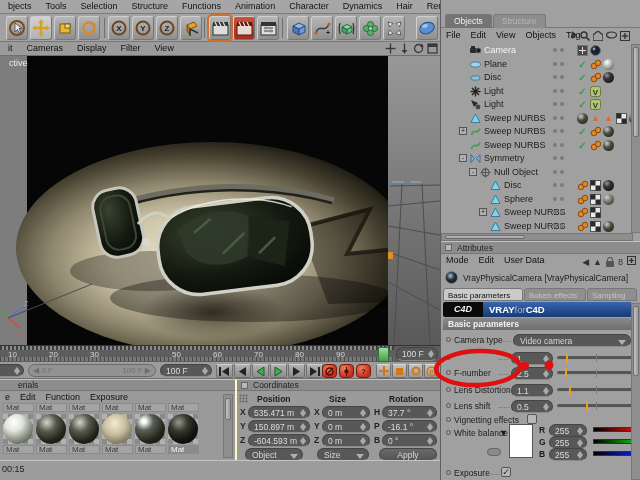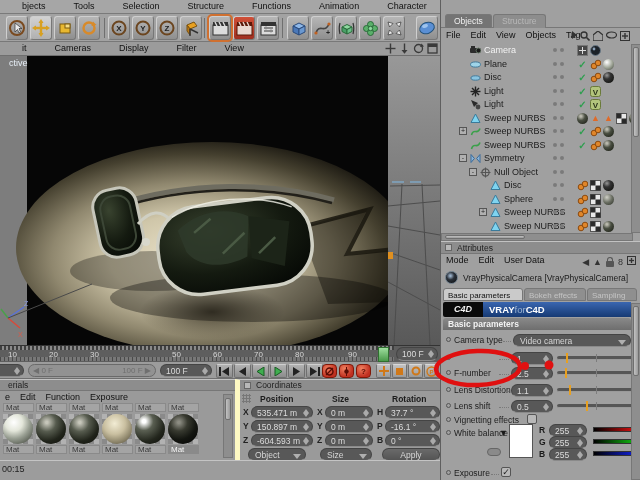--- a/index.html
+++ b/index.html
@@ -2,21 +2,21 @@
 <html><head>
 <meta charset="utf-8">
 <style>
   * { box-sizing: border-box; margin: 0; padding: 0; }
   html,body { width:640px; height:480px; overflow:hidden; }
   body { font-family:"Liberation Sans", sans-serif; font-size:9px; background:#9c9c9c; color:#1a1a1a; position:relative; }
   #app { position:absolute; inset:0; width:640px; height:480px; }
 
   
   #menubar { position:absolute; left:0; top:0; width:640px; height:14px; background:#a6a6a6; border-bottom:1px solid #7a7a7a; white-space:nowrap; overflow:hidden; }
-  .menu-item { display:inline-block; padding:1px 6px 0 22px; font-size:9px; color:#111; }
+  .menu-item { display:inline-block; padding:1px 6px 0 8px; font-size:9px; color:#111; }
   #win-icon { position:absolute; right:18px; top:3px; width:9px; height:8px; border:1px solid #555; background:
      repeating-linear-gradient(90deg,#666 0 2px,#bbb 2px 4px); }
 
   
   #toolbar { position:absolute; left:0; top:14px; width:455px; height:28px; background:#a2a2a2; border-bottom:1px solid #787878; }
   .tbar-btn { position:absolute; top:2px; width:22px; height:24px; border-radius:3px; background:linear-gradient(#b6b6b6,#8f8f8f);
      border:1px solid #777; border-top-color:#cfcfcf; border-left-color:#cfcfcf; display:flex; align-items:center; justify-content:center; }
   .tbar-btn.active { background:linear-gradient(#d2d2d2,#b0b0b0); }
   .tbar-btn.hl { outline:2px solid #d07030; }
   .tbar-btn.redbg { background:linear-gradient(#d05038,#a03020); }
@@ -60,39 +60,39 @@
   #tr-cur { position:absolute; left:160px; top:2px; width:52px; }
   .tbtn { width:17px; height:14px; background:linear-gradient(#b2b2b2,#8c8c8c); border:1px solid #6f6f6f; border-top-color:#cfcfcf; border-radius:2px; display:flex; align-items:center; justify-content:center; }
   #tr-play { position:absolute; left:216px; top:2px; display:flex; gap:1px; }
   #tr-rec { position:absolute; left:322px; top:2px; display:flex; gap:2px; }
   .rbtn { width:15px; height:14px; border-radius:4px; background:radial-gradient(circle at 35% 30%,#f08060,#c03020 70%); border:1px solid #801808; display:flex; align-items:center; justify-content:center; color:#5a0c04; font-size:8px; font-weight:bold; }
   #tr-keys { position:absolute; left:376px; top:2px; display:flex; gap:1px; }
   .kbtn { width:15px; height:14px; background:linear-gradient(#c2c2c2,#9a9a9a); border:1px solid #6f6f6f; border-top-color:#d8d8d8; border-radius:2px; display:flex; align-items:center; justify-content:center; color:#d07818; font-size:9px; font-weight:bold; }
 
   
   #materials { position:absolute; left:0; top:379px; width:235px; height:81px; background:#9a9a9a; border-top:1px solid #c2c2c2; }
-  #mat-header { position:absolute; left:0; top:0; width:235px; height:11px; background:#8d8d8d; border-bottom:1px solid #777; padding-left:8px; font-size:8.5px; color:#222; }
+  #mat-header { position:absolute; left:0; top:0; width:235px; height:11px; background:#8d8d8d; border-bottom:1px solid #777; padding-left:18px; font-size:8.5px; color:#222; }
   #mat-menu { position:absolute; left:0; top:11px; width:235px; height:12px; }
   #mat-cells { position:absolute; left:0; top:23px; width:222px; height:58px; overflow:hidden; }
   .mat-label { position:absolute; width:31px; height:9px; background:#a4a4a4; border:1px solid #8a8a8a; font-size:8px; color:#3a3a3a; padding-left:2px; line-height:8px; overflow:hidden; }
   .mat-label.sel { color:#f4f4f4; background:#8a8a8a; }
   .checkerbg { position:absolute; width:30px; height:30px;
       background-image:linear-gradient(45deg,#8a8a8a 25%,transparent 25%,transparent 75%,#8a8a8a 75%),linear-gradient(45deg,#8a8a8a 25%,#b2b2b2 25%,#b2b2b2 75%,#8a8a8a 75%);
       background-size:10px 10px; background-position:0 0,5px 5px; }
   .sph { position:absolute; width:30px; height:30px; border-radius:50%; }
   .tone-silver { background:radial-gradient(circle at 36% 28%,#ffffff,#e3e6da 30%,#9aa094 55%,#474c42 90%); }
   .tone-dark { background:radial-gradient(circle at 36% 28%,#c6c6ba 4%,#565b4e 32%,#21241b 65%,#0d0e08); }
   .tone-beige { background:radial-gradient(circle at 42% 32%,#f2ecd4,#c9bfa0 40%,#8a8268 70%,#45402f); }
   .tone-darkspec { background:radial-gradient(circle at 30% 24%,#ffffff 6%,#5a5f52 30%,#23261d 65%,#0b0c07); }
   .tone-black { background:radial-gradient(circle at 36% 28%,#8c8c82 4%,#383a30 30%,#131510 60%,#040404); }
   .vscroll { position:absolute; width:10px; background:#8e8e8e; border:1px solid #777; }
   .vthumb { position:absolute; left:1px; width:6px; background:linear-gradient(90deg,#c2c2c2,#9a9a9a); border:1px solid #6f6f6f; border-radius:2px; }
 
   
-  #coords { position:absolute; left:235px; top:379px; width:205px; height:81px; background:#9a9a9a; border-left:5px solid #fef9c3; border-top:1px solid #c2c2c2; }
+  #coords { position:absolute; left:235px; top:379px; width:205px; height:81px; background:#9a9a9a; border-left:2px solid #fef9c3; border-top:1px solid #c2c2c2; }
   #coords-header { position:absolute; left:0; top:0; width:100%; height:11px; background:#8d8d8d; border-bottom:1px solid #777; font-size:8.5px; color:#222; padding-left:16px; }
   #coords-header .cbox { position:absolute; left:4px; top:2px; width:7px; height:7px; background:#b8b8b8; border:1px solid #666; }
   .chead { position:absolute; top:14px; font-size:8.5px; font-weight:bold; color:#1c1c1c; }
   .crow { position:absolute; height:13px; }
   .axl { position:absolute; top:1px; font-size:8.5px; font-weight:bold; color:#222; }
   .cfield { position:absolute; top:0; }
   .cbtn-row { position:absolute; top:68px; left:0; width:100%; }
   .apply { background:linear-gradient(#6a6a6a,#545454); border-radius:7px; border:1px solid #444; border-bottom-color:#8a8a8a; color:#d8d8d8; text-align:center; font-size:8.5px; line-height:12px; height:13px; }
   .grip { position:absolute; left:2px; top:14px; width:9px; height:9px;
      background:radial-gradient(circle,#777 1px,transparent 1.2px); background-size:3px 3px; }
@@ -439,21 +439,21 @@
     <div class="notches-bot"></div>
     <div id="ruler-ticks">
         <span class="tick" style="left: 8px;">10</span>
         <span class="tick" style="left: 49px;">20</span>
         <span class="tick" style="left: 90px;">30</span>
         <span class="tick" style="left: 131px; margin-top: 12px;">40</span>
         <span class="tick" style="left: 172px;">50</span>
         <span class="tick" style="left: 213px;">60</span>
         <span class="tick" style="left: 254px;">70</span>
         <span class="tick" style="left: 295px;">80</span>
-        <span class="tick" style="left: 348px;">90</span>
+        <span class="tick" style="left: 336px;">90</span>
       </div>
     <div id="playhead"></div>
     <div id="ruler-end" class="pill"><span>100 F</span><span class="stp"></span></div>
   </div>
 
   <div id="transport">
     <div id="tr-stub" class="pill">
         <span class="stp"></span>
       </div>
     <div id="tr-range">

